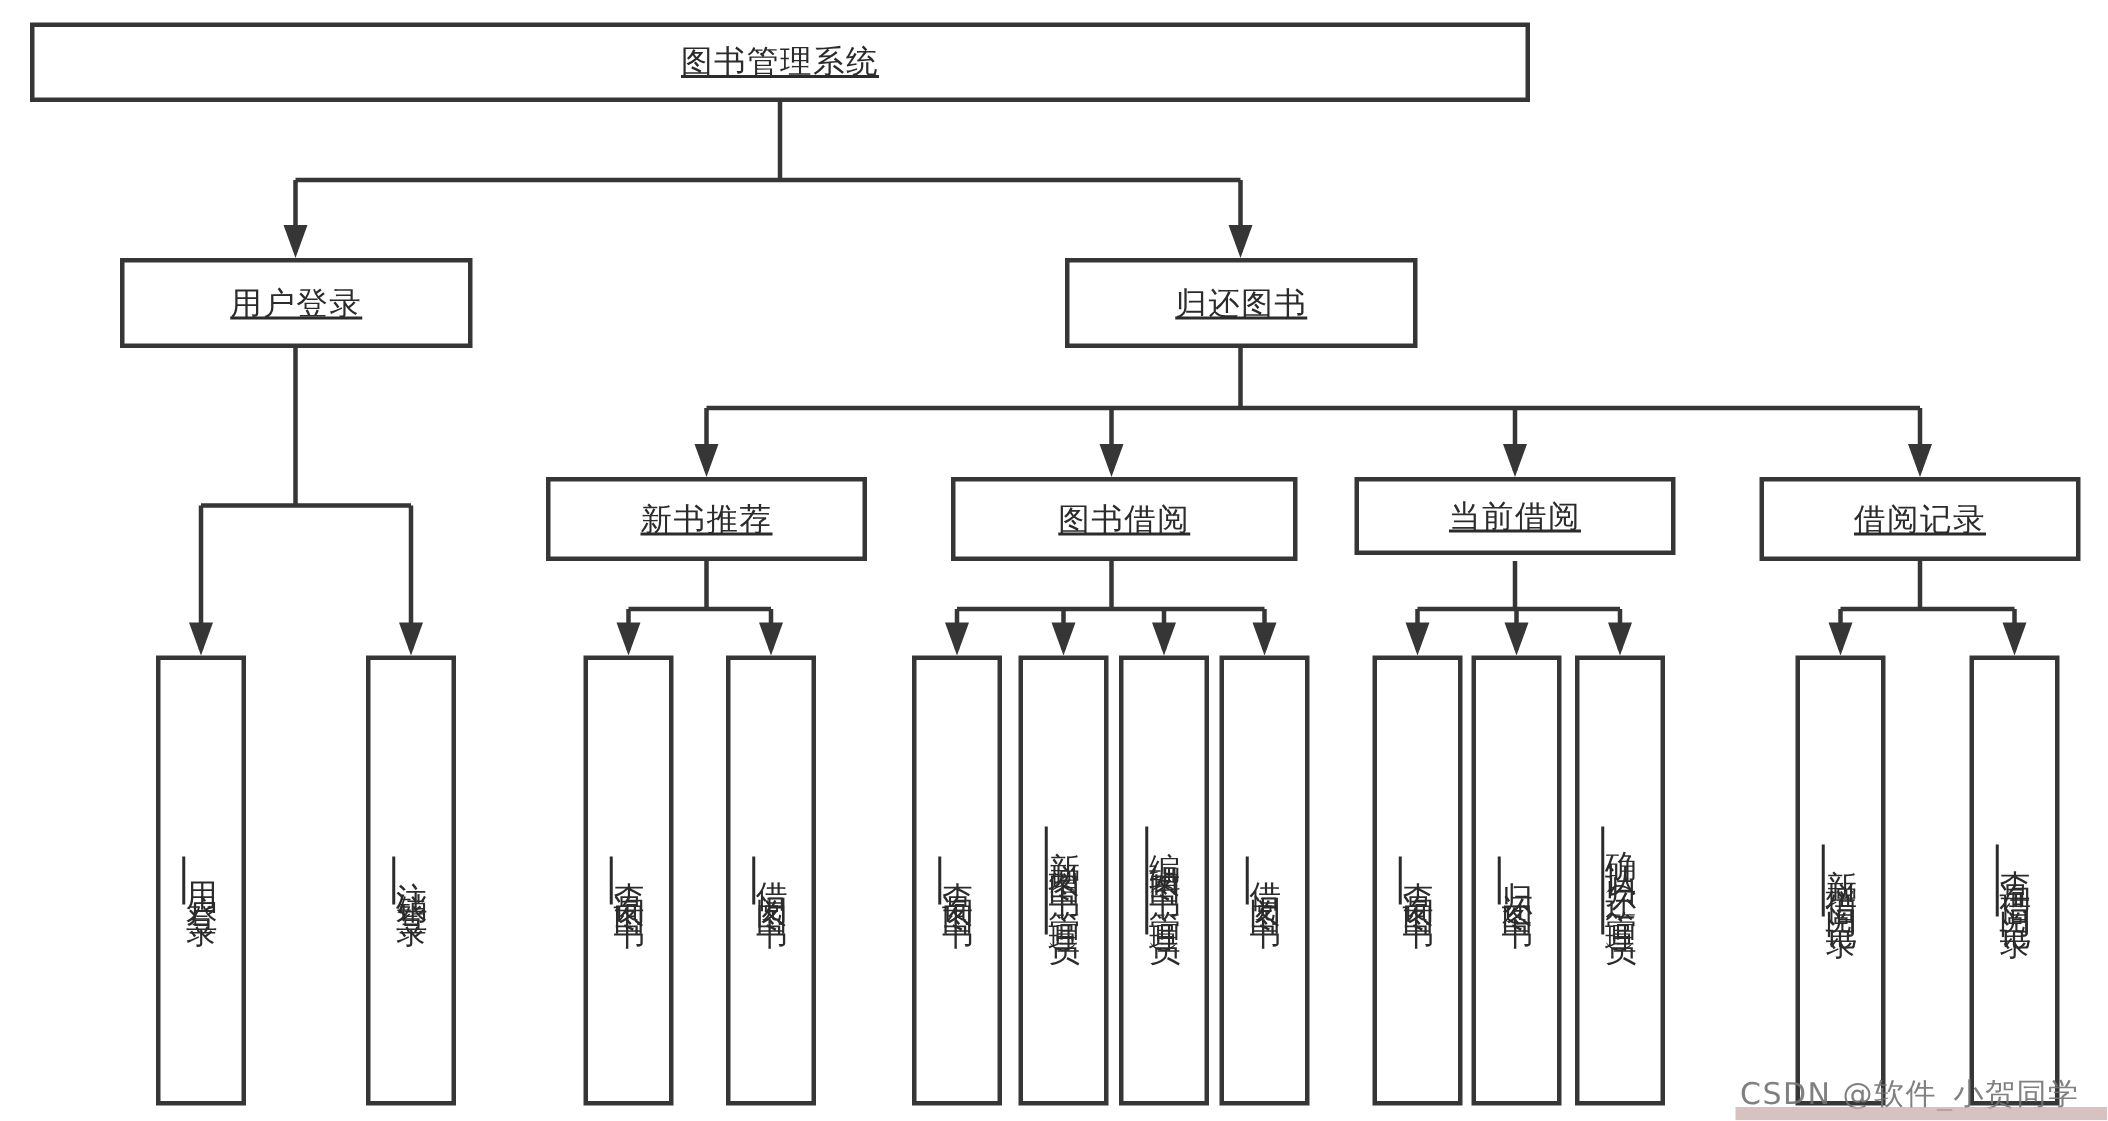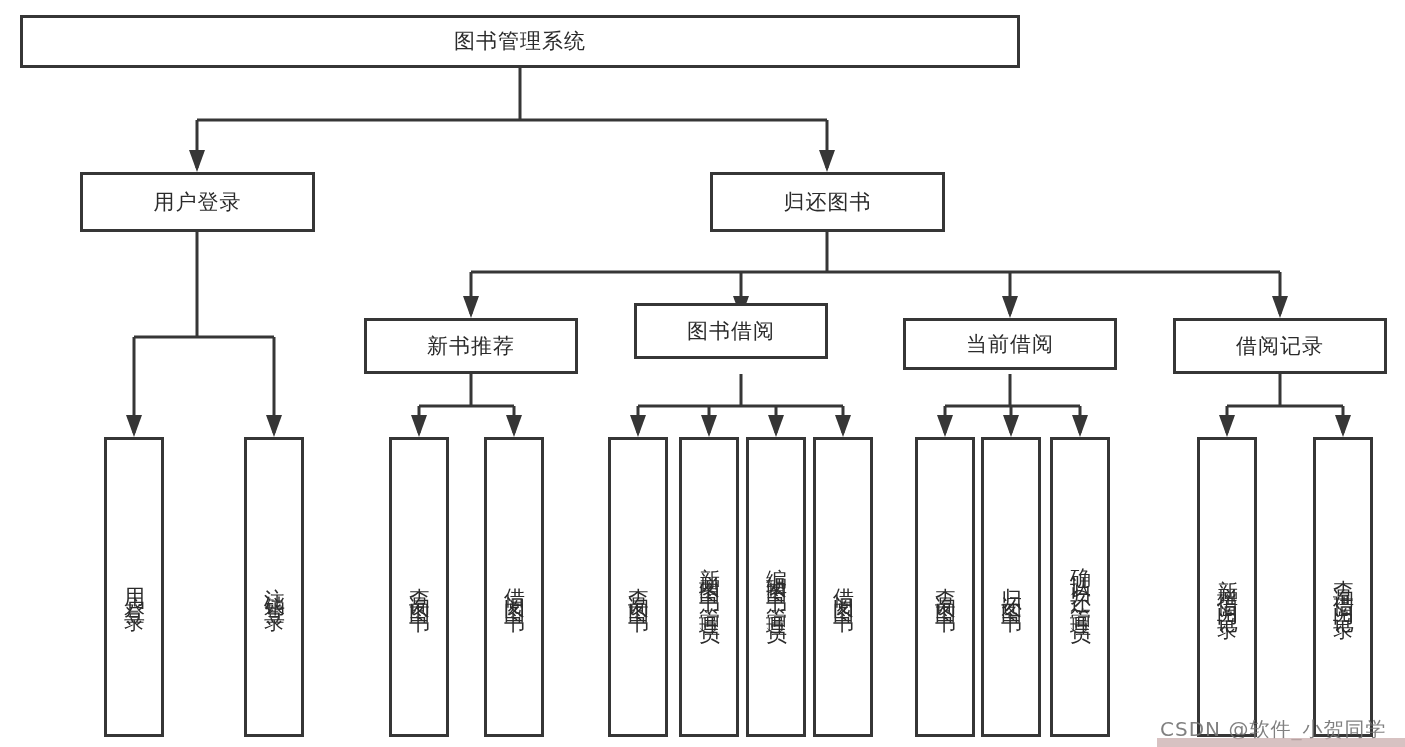--- a/index.html
+++ b/index.html
@@ -4,21 +4,21 @@
 <style>
   html,body{margin:0;padding:0;background:#fff;}
   .canvas{
     position:relative;width:1405px;height:747px;background:#ffffff;
     font-family:"DejaVu Sans","Liberation Sans",sans-serif;overflow:hidden;
   }
   .connectors{position:absolute;left:0;top:0;width:1405px;height:747px;}
   .node{
     position:absolute;box-sizing:border-box;border:3px solid #363636;background:#ffffff;
     display:flex;align-items:center;justify-content:center;
-    color:#2b2b2b;font-size:21px;line-height:1;
+    color:#2b2b2b;font-size:21px;line-height:1;text-decoration:underline;
   }
   .node.h span{white-space:nowrap;letter-spacing:1px;}
   .node.v span{
     writing-mode:vertical-rl;text-orientation:mixed;
     letter-spacing:8px;white-space:nowrap;
   }
   .watermark{
     position:absolute;left:1160px;top:716px;width:245px;
     color:#737373;font-size:20px;letter-spacing:1px;white-space:nowrap;
     opacity:0.9;
@@ -79,21 +79,21 @@
   <div class="node h" style="left:80px;top:172px;width:235px;height:60px">
     <span>用户登录</span>
   </div>
   <div class="node h" style="left:710px;top:172px;width:235px;height:60px">
     <span>归还图书</span>
   </div>
 
   <div class="node h" style="left:364px;top:318px;width:214px;height:56px">
     <span>新书推荐</span>
   </div>
-  <div class="node h" style="left:634px;top:303px;width:194px;height:56px">
+  <div class="node h" style="left:634px;top:318px;width:231px;height:56px">
     <span>图书借阅</span>
   </div>
   <div class="node h" style="left:903px;top:318px;width:214px;height:52px">
     <span>当前借阅</span>
   </div>
   <div class="node h" style="left:1173px;top:318px;width:214px;height:56px">
     <span>借阅记录</span>
   </div>
 
   <div class="node v" style="left:104px;top:437px;width:60px;height:300px">

